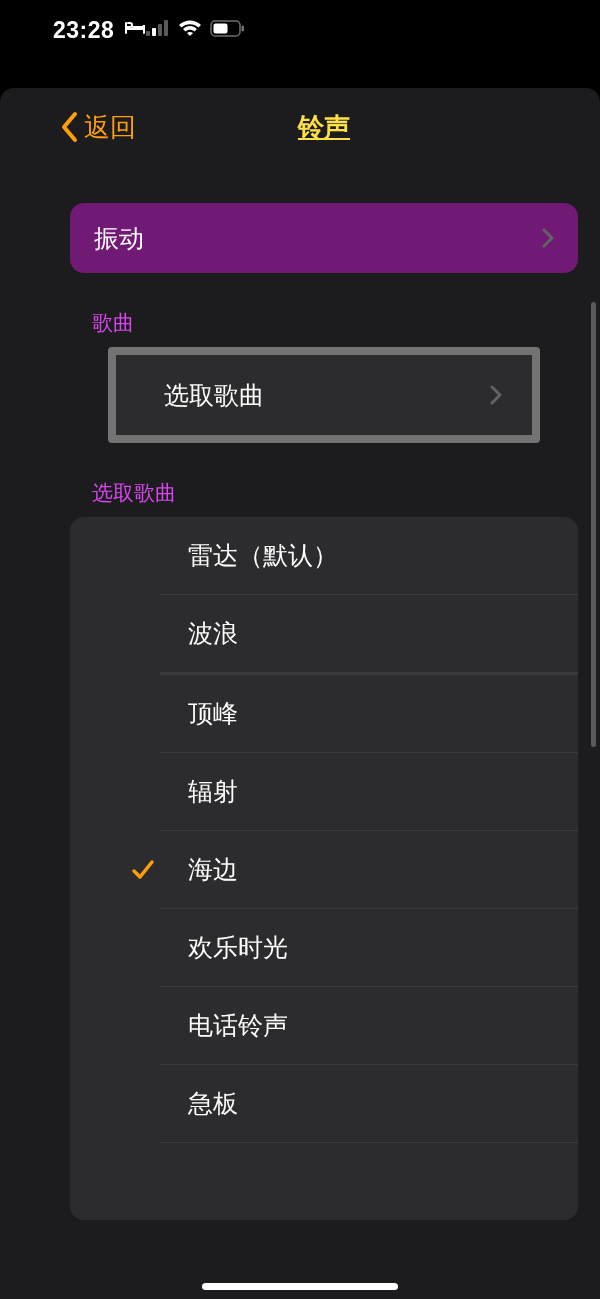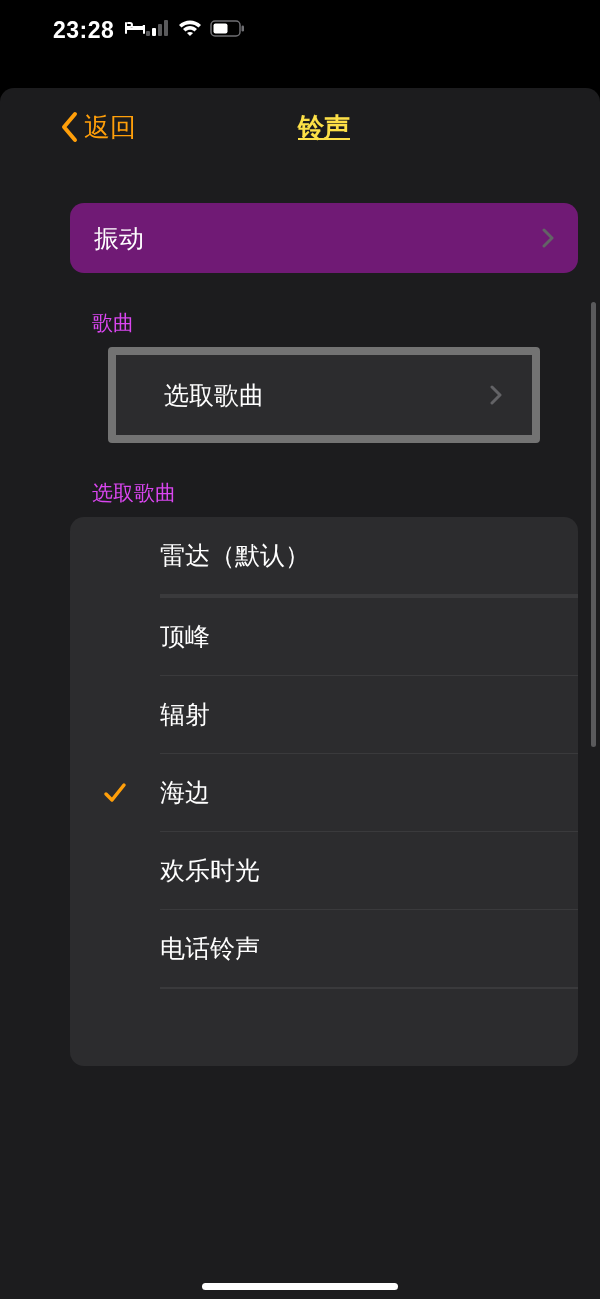--- a/index.html
+++ b/index.html
@@ -145,20 +145,21 @@
       background: #2c2c2e;
       border-radius: 14px;
       overflow: hidden;
     }
     .ringtone-row {
       display: flex;
       align-items: center;
       min-height: 77px;
       padding-right: 24px;
       position: relative;
+      margin-left: 28px;
     }
     .check-col {
       width: 90px;
       display: flex;
       align-items: center;
       justify-content: center;
       flex-shrink: 0;
     }
     .checkmark {
       width: 24px;
@@ -263,20 +264,24 @@
     </div>
   </div>
 
   <div class="section-title">选取歌曲</div>
   <div class="ringtone-list" id="ringtone-list">
       <div class="ringtone-row">
         <div class="check-col"></div>
         <span class="ringtone-label">雷达（默认）</span>
       </div>
       <div class="divider"></div>
+      <div class="ringtone-row">
+        <div class="check-col"></div>
+        <span class="ringtone-label">波浪</span>
+      </div>
       <div class="divider"></div>
       <div class="divider"></div>
       <div class="divider"></div>
       <div class="ringtone-row">
         <div class="check-col"></div>
         <span class="ringtone-label">顶峰</span>
       </div>
       <div class="divider"></div>
       <div class="ringtone-row">
         <div class="check-col"></div>
@@ -295,20 +300,24 @@
       <div class="ringtone-row">
         <div class="check-col"></div>
         <span class="ringtone-label">欢乐时光</span>
       </div>
       <div class="divider"></div>
       <div class="ringtone-row">
         <div class="check-col"></div>
         <span class="ringtone-label">电话铃声</span>
       </div>
       <div class="divider"></div>
+      <div class="ringtone-row">
+        <div class="check-col"></div>
+        <span class="ringtone-label">急板</span>
+      </div>
       <div class="divider"></div>
       <div class="ringtone-row">
         <div class="check-col"></div>
       </div>
     </div>
 
   <div class="scroll-indicator"></div>
 </div>
 
 <div class="home-indicator"></div>

